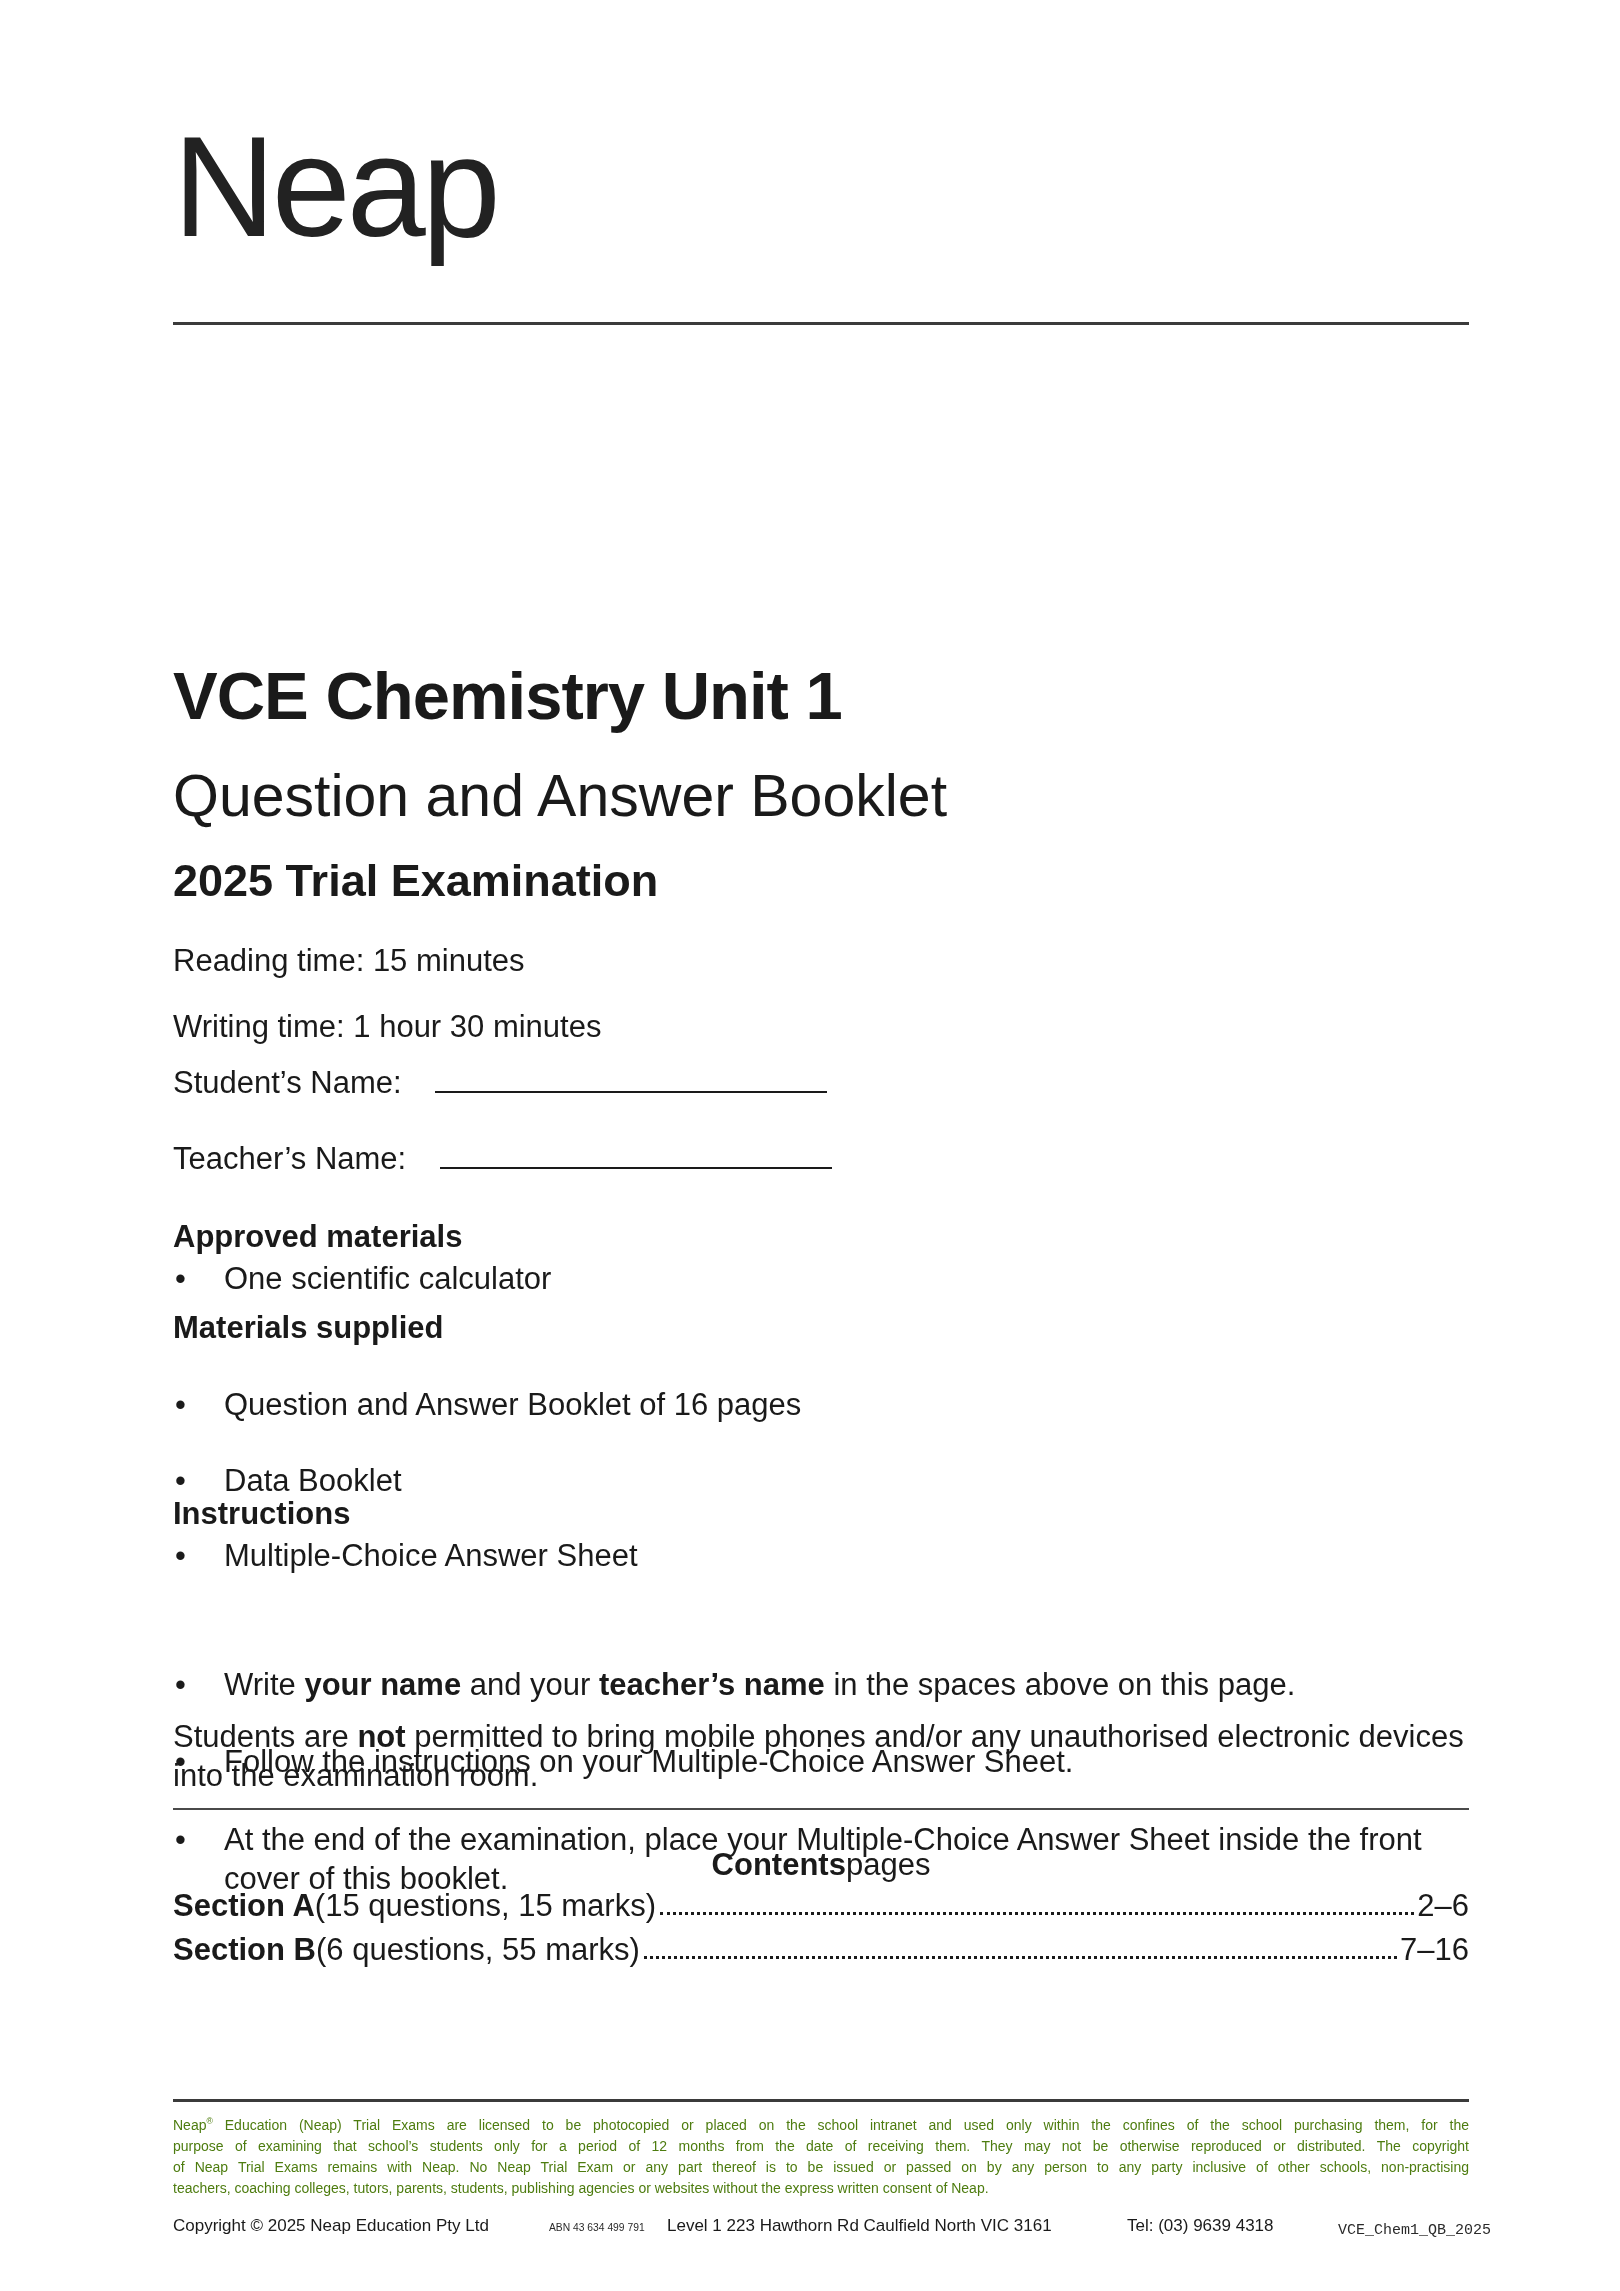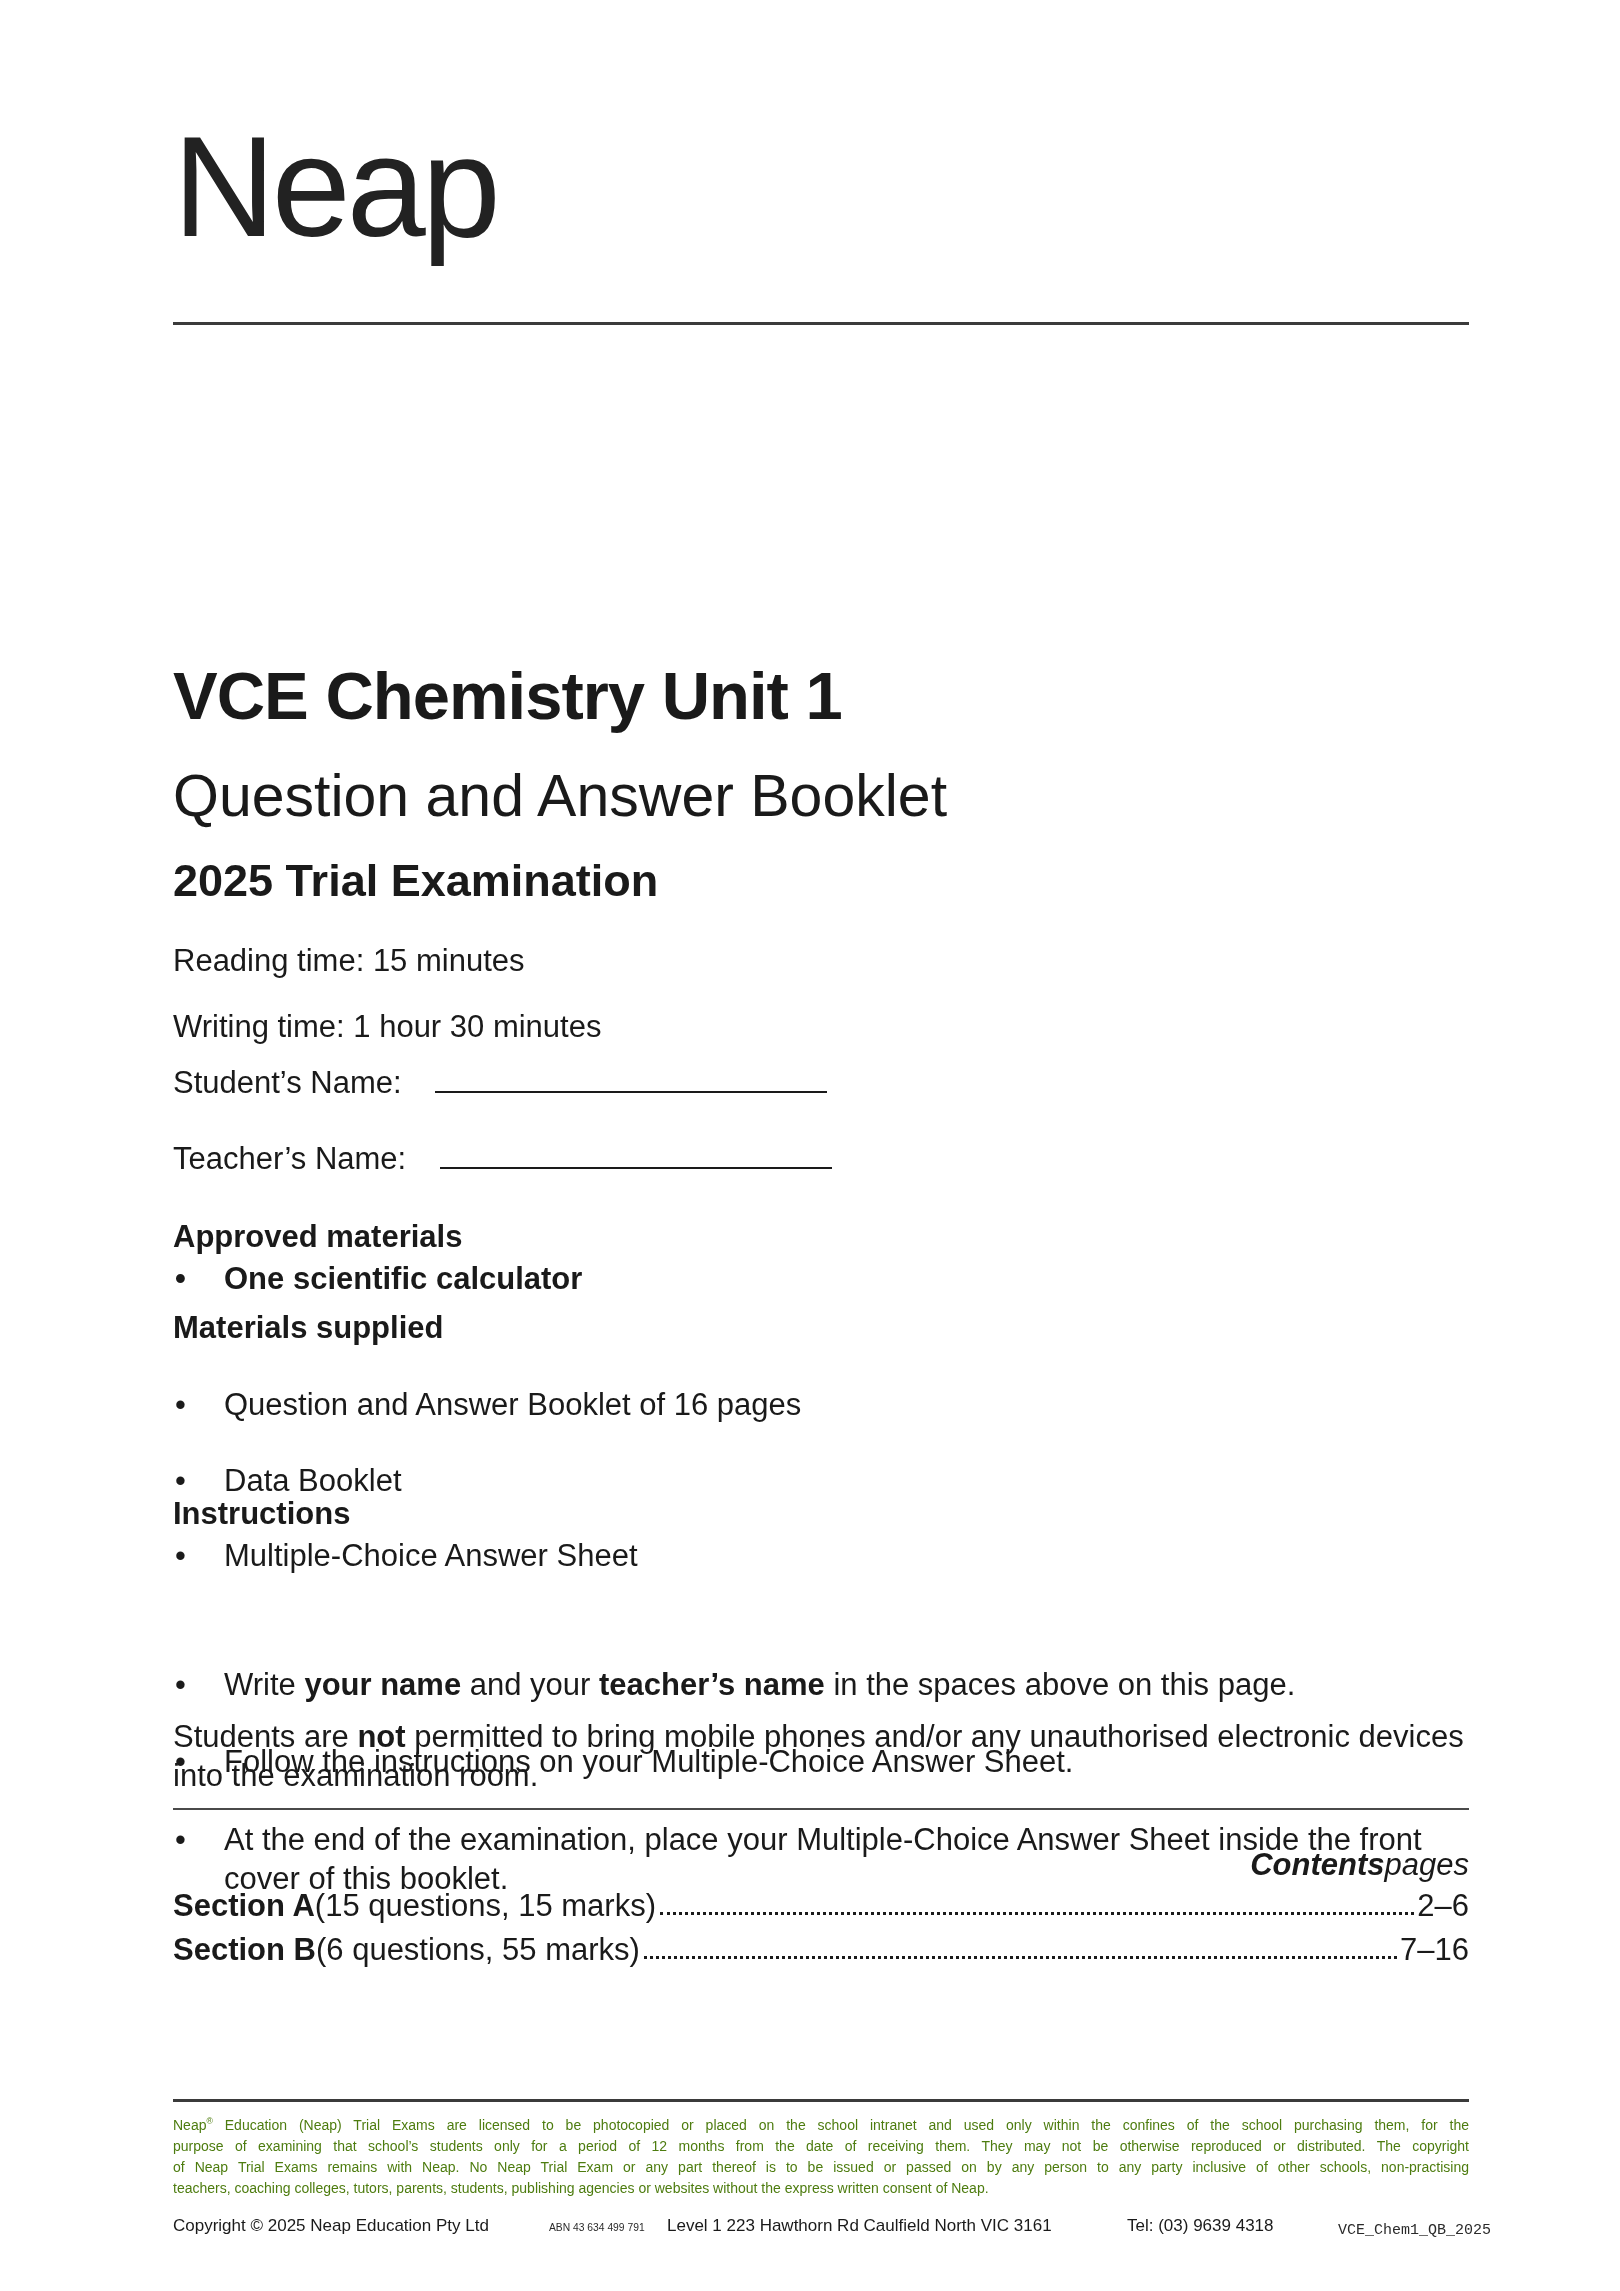--- a/index.html
+++ b/index.html
@@ -30,21 +30,21 @@
   .write-line{
     display:inline-block;width:392px;height:1px;
     border-bottom:2px solid #1a1a1a;margin-left:13.7px;
   }
   .bullet-row{padding-left:51px;position:relative;width:1247px;}
   .bullet-row::before{
     content:"•";position:absolute;left:2px;top:0;font-size:31px;
   }
   .two-line{line-height:39px;}
   .note{width:1296px;line-height:39px;}
-  .toc-head{left:173px;top:1849px;width:1296px;display:flex;justify-content:flex-end;align-items:baseline;font-style:italic;}
+  .toc-head{left:173px;top:1849px;width:1296px;display:flex;justify-content:center;align-items:baseline;}
   .toc-row{width:1296px;display:flex;align-items:center;}
   .toc-dots{flex:1;border-bottom:3.9px dotted #1a1a1a;margin:0 2.9px 5.9px 3.9px;align-self:flex-end;}
   .fineprint{left:173px;top:2115px;width:1296px;font-size:14px;line-height:21px;color:#4d7c0f;}
   .fp-line{text-align:justify;text-align-last:justify;white-space:normal;}
   .fp-line:last-child{text-align-last:left;}
   sup{font-size:0.62em;vertical-align:super;line-height:0;}
   .copyright{left:173px;top:2217px;font-size:17px;}
   .abn{left:549px;top:2223px;font-size:10.3px;color:#2a2a2a;}
   .address{left:667px;top:2217px;font-size:17px;}
   .tel{left:1127px;top:2217px;font-size:17px;}
@@ -68,21 +68,21 @@
   <div class="abs body-text name-row" style="left:173px;top:1067px;">
     <span>Student’s Name:</span>
     <span class="write-line"></span>
   </div>
   <div class="abs body-text name-row" style="left:173px;top:1143px;">
     <span>Teacher’s Name:</span>
     <span class="write-line"></span>
   </div>
 
   <div class="abs body-text b" style="left:173px;top:1221px;">Approved materials</div>
-  <div class="abs body-text bullet-row" style="left:173px;top:1263px;font-weight:bold;">One scientific calculator</div>
+  <div class="abs body-text bullet-row" style="left:173px;top:1263px;">One scientific calculator</div>
 
   <div class="abs body-text b" style="left:173px;top:1312px;">Materials supplied</div>
   <div class="abs body-text bullet-row" style="left:173px;top:1358px;">Question and Answer Booklet of 16 pages</div>
   <div class="abs body-text bullet-row" style="left:173px;top:1403px;">Data Booklet</div>
   <div class="abs body-text bullet-row" style="left:173px;top:1447px;">Multiple-Choice Answer Sheet</div>
 
   <div class="abs body-text b" style="left:173px;top:1498px;">Instructions</div>
   <div class="abs body-text bullet-row wrap" style="left:173px;top:1545px;"><span>Write </span><span style="font-weight: bold;">your name</span><span> and your </span><span style="font-weight: bold;">teacher’s name</span><span> in the spaces above on this page.</span></div>
   <div class="abs body-text bullet-row wrap" style="left:173px;top:1591px;"><span>Follow the instructions on your Multiple-Choice Answer Sheet.</span></div>
   <div class="abs body-text wrap note" style="left:173px;top:1717px;"><span>Students are </span><span style="font-weight: bold;">not</span><span> permitted to bring mobile phones and/or any unauthorised electronic devices into the examination room.</span></div>

